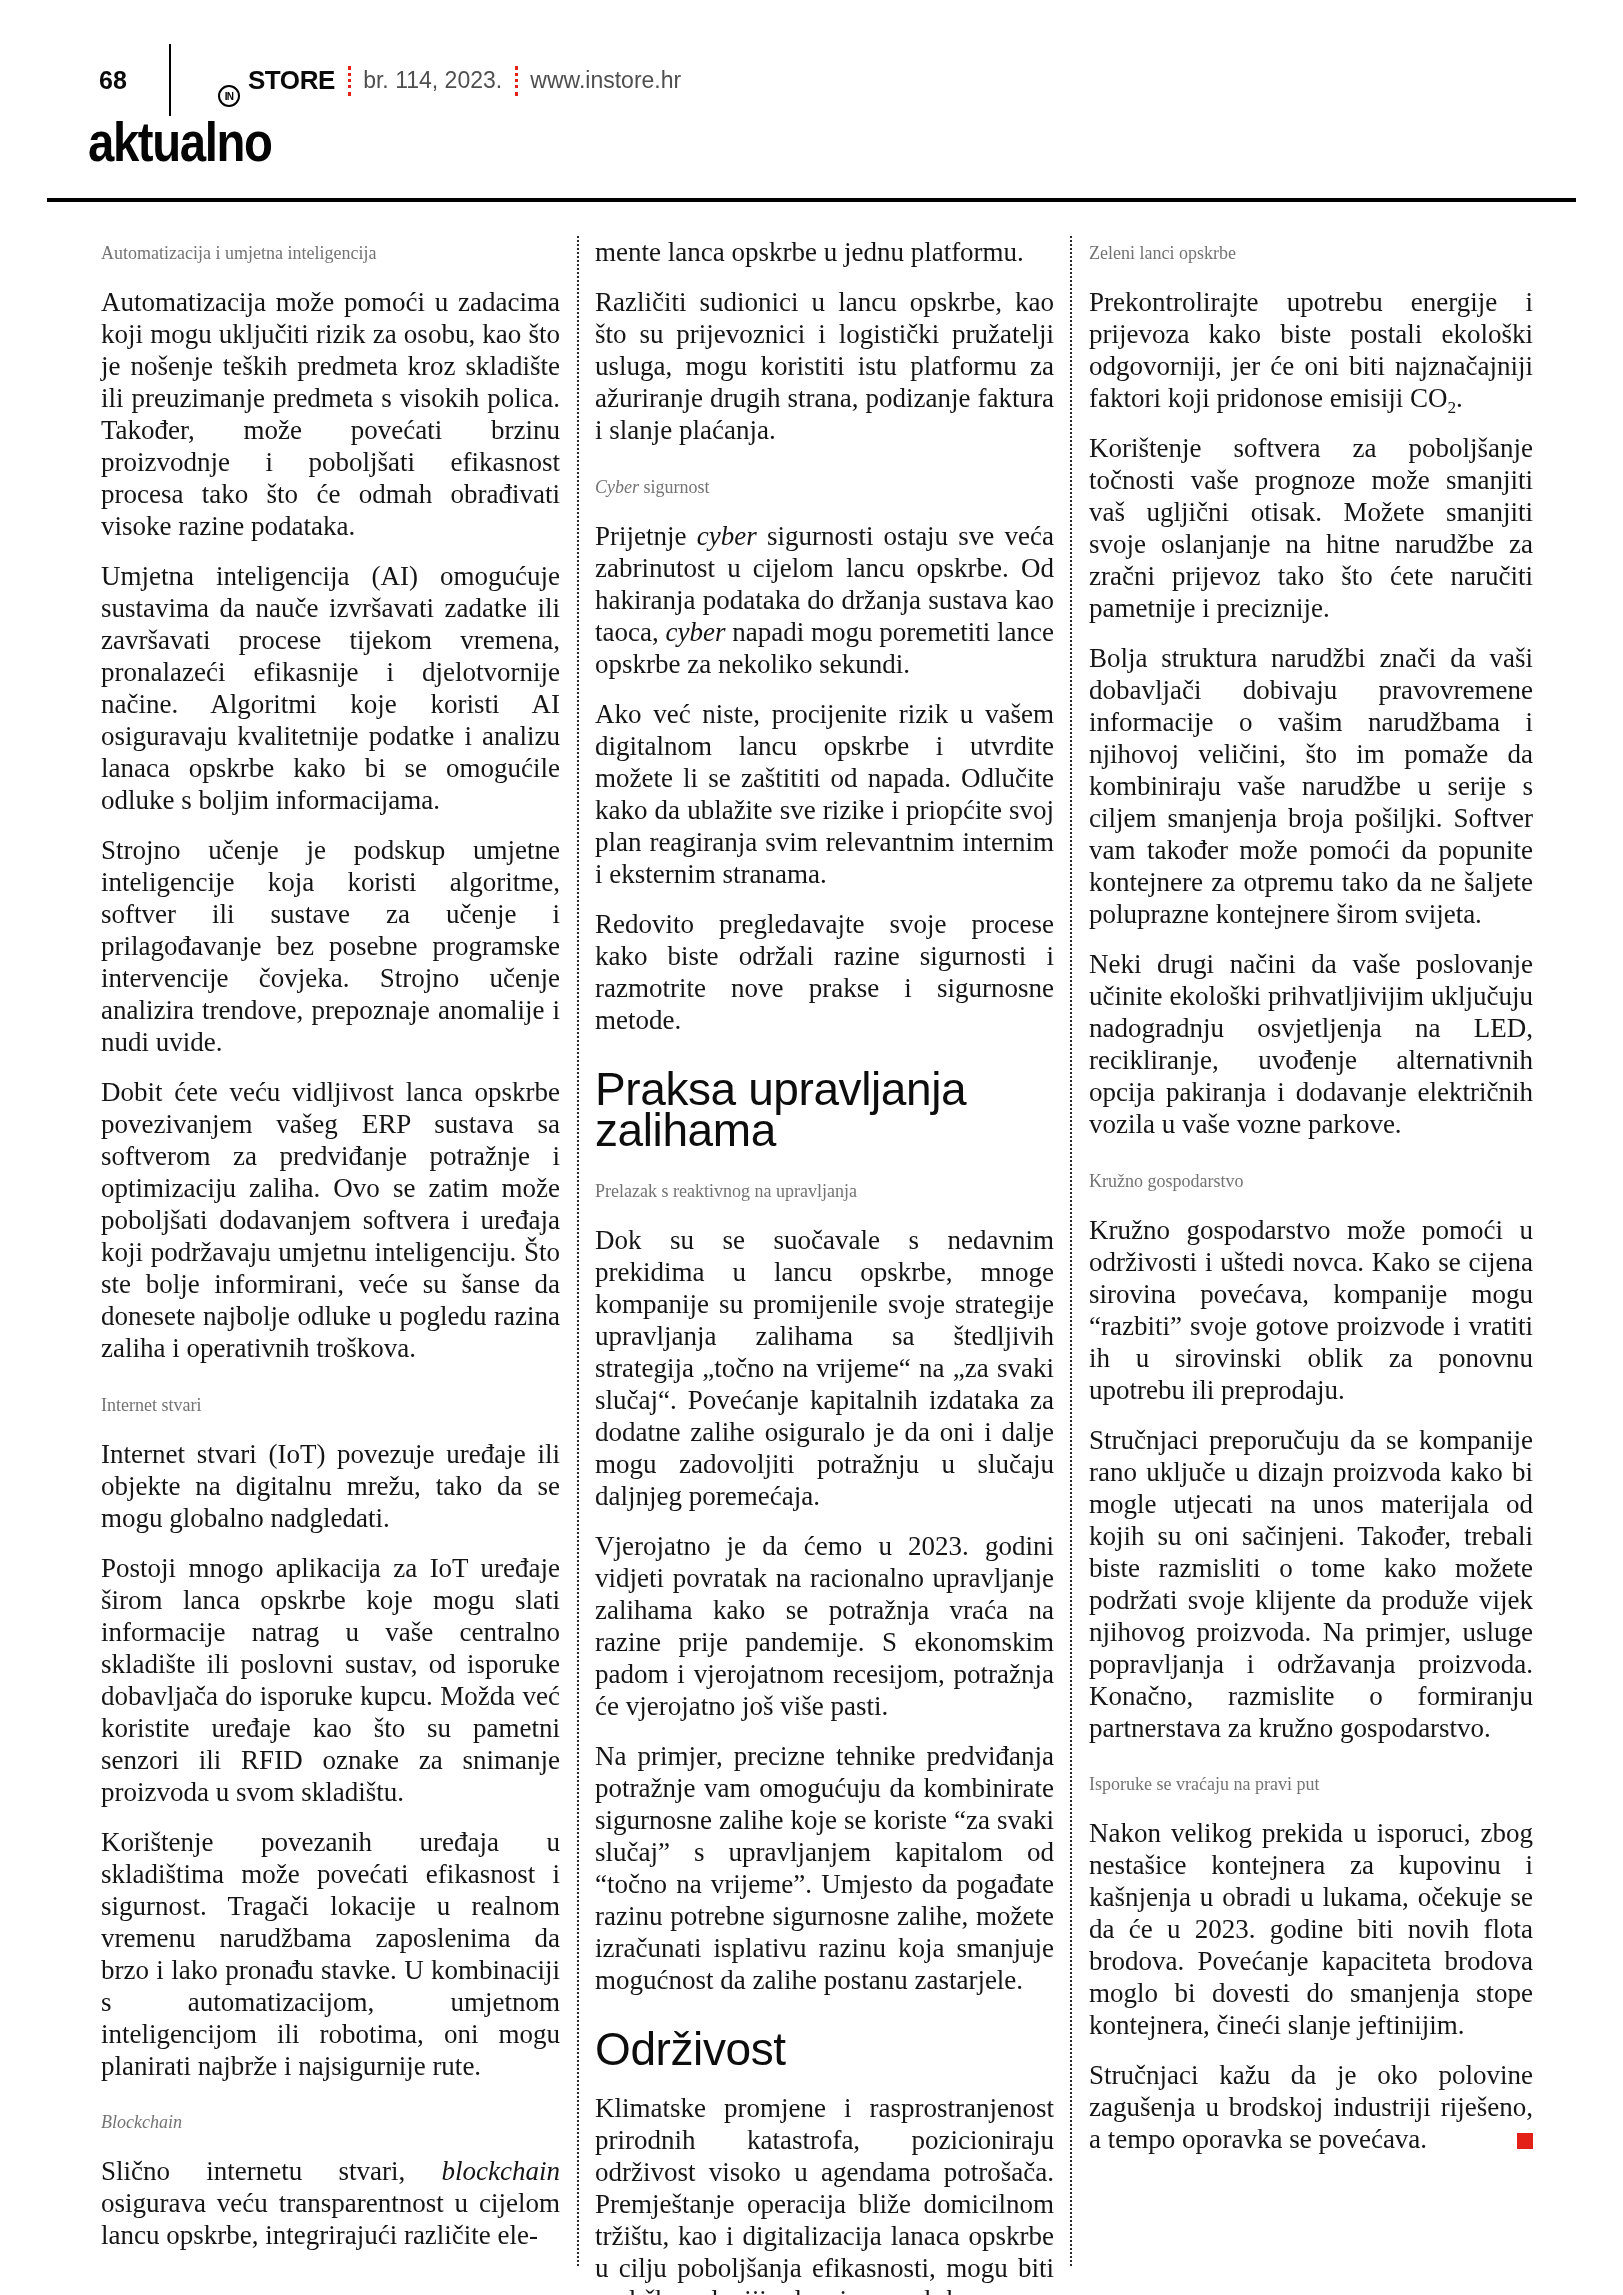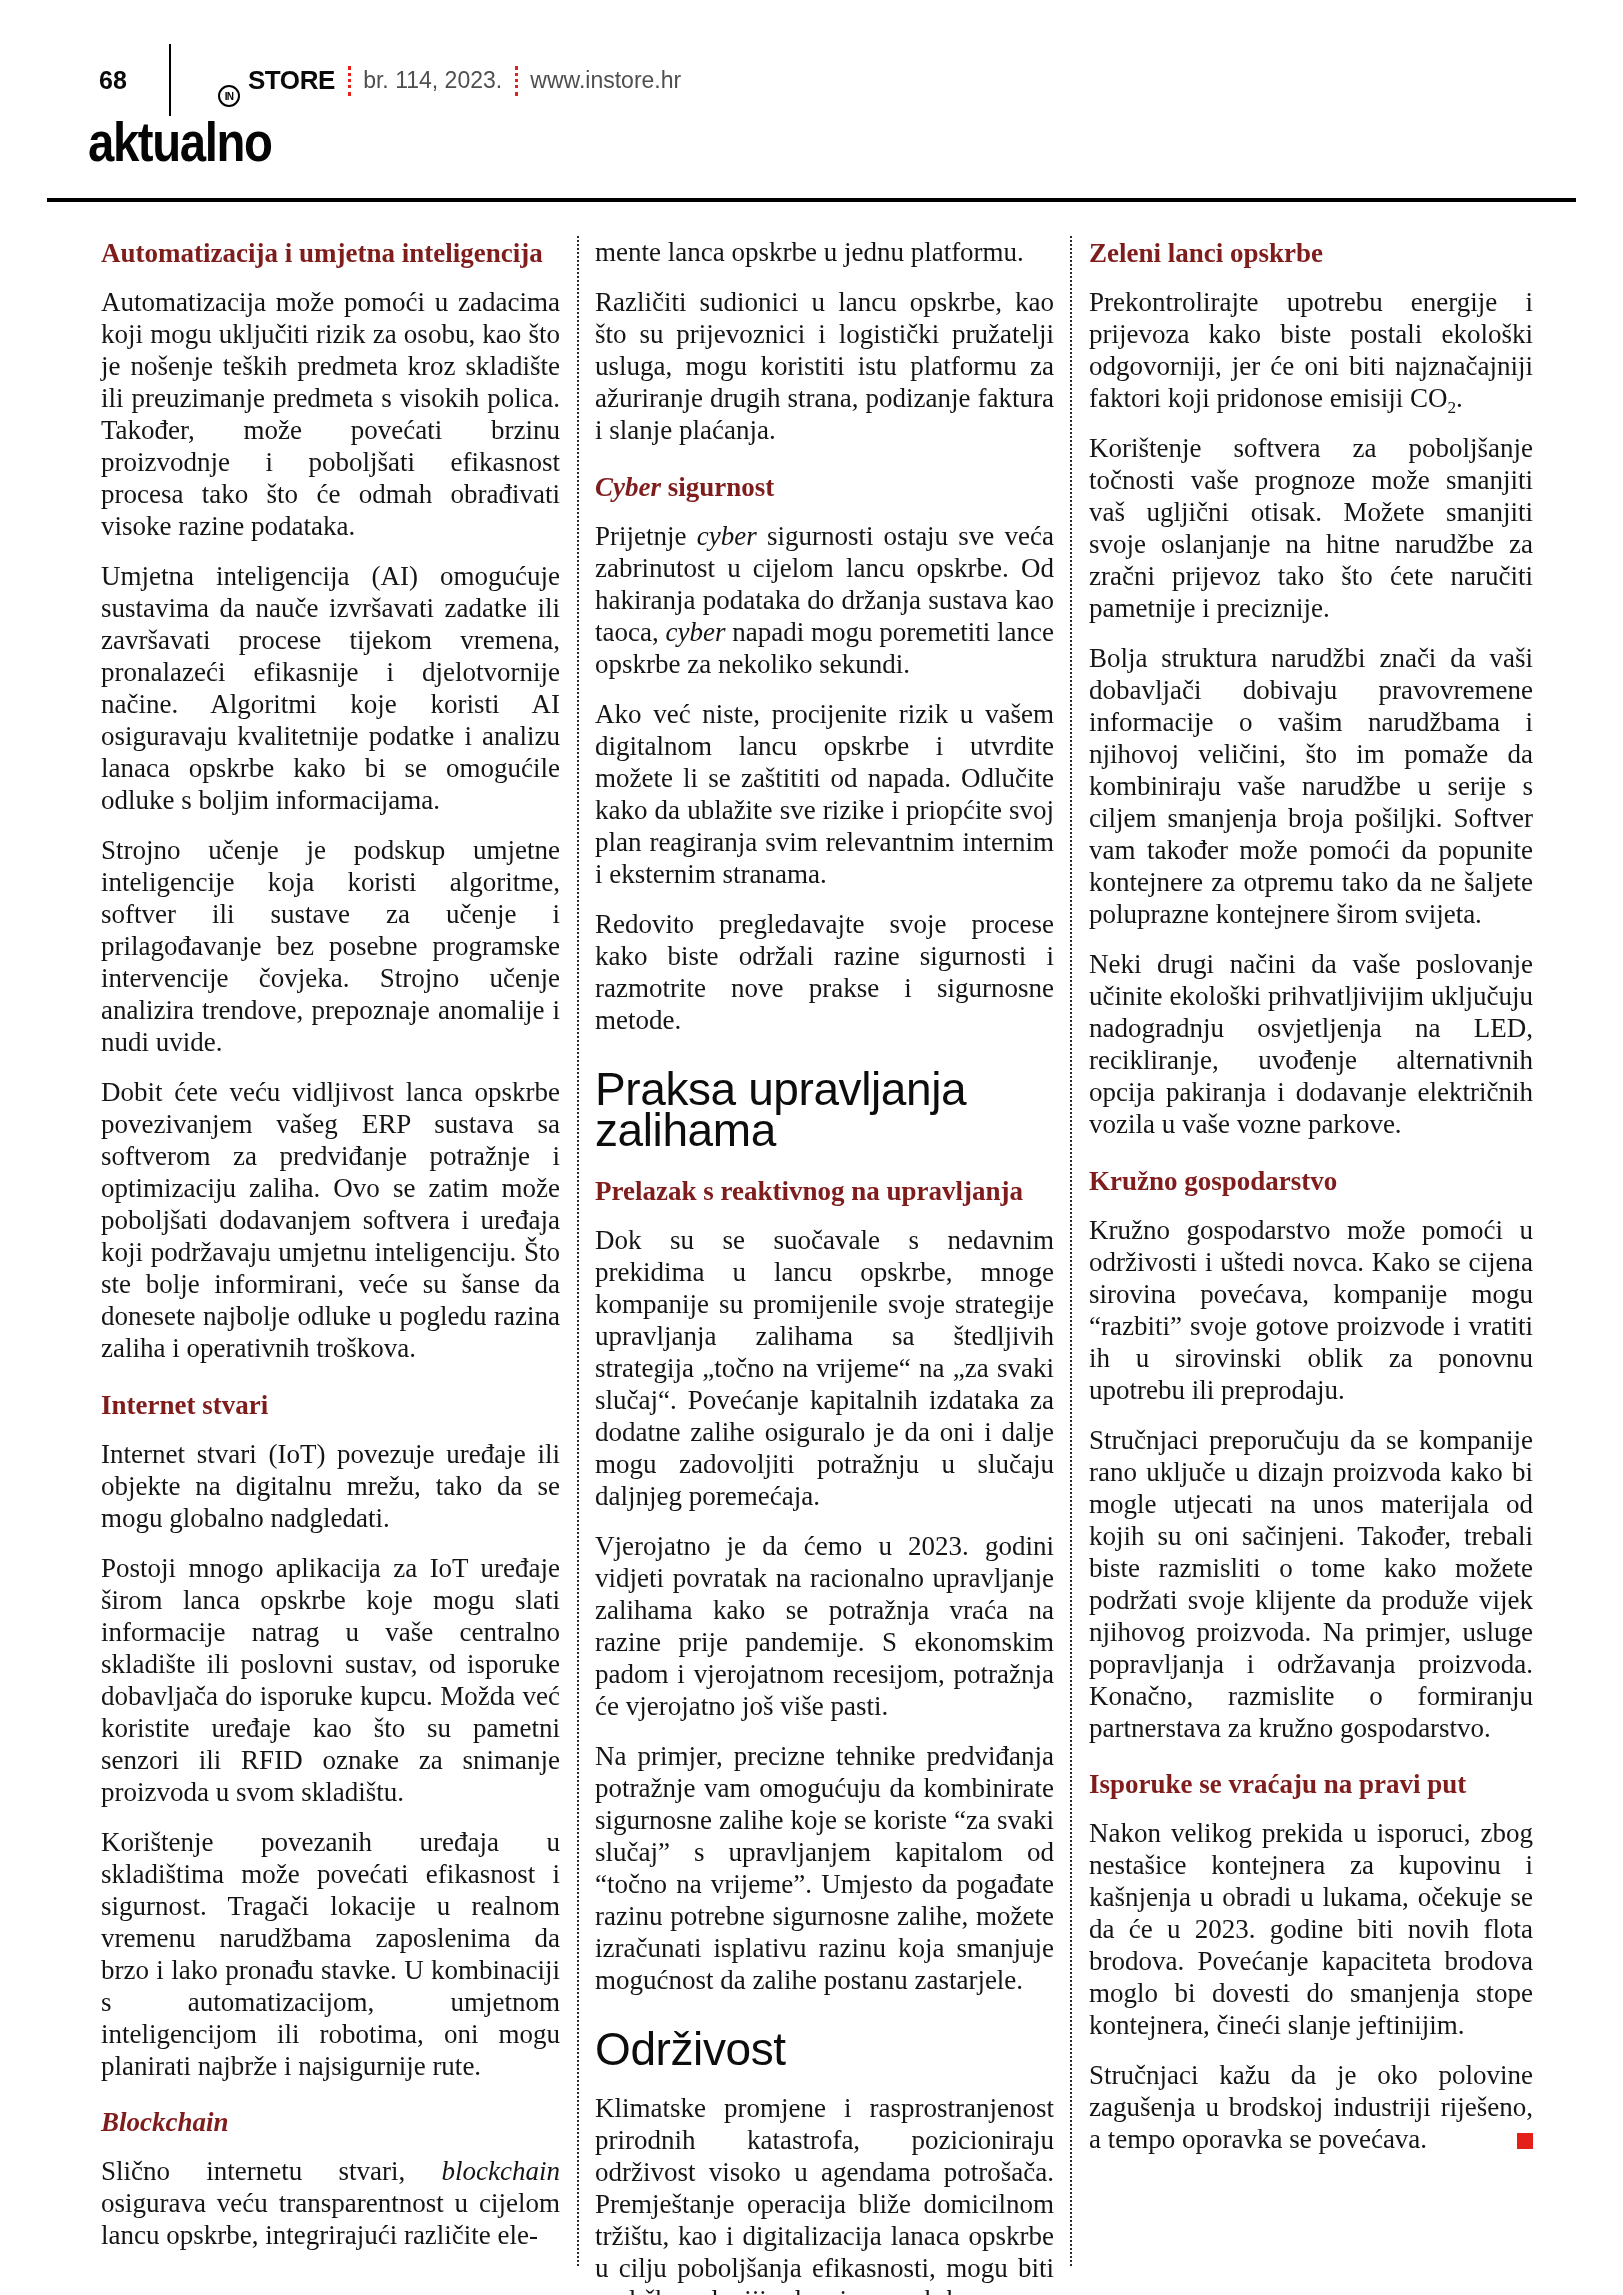--- a/index.html
+++ b/index.html
@@ -53,22 +53,22 @@
   .col:last-child{width:444px;margin-right:0;}
   .vrule{position:absolute;top:236px;height:2030px;width:0;border-left:2.4px dotted #2b2b2b;}
   .vrule-1{left:577px;}
   .vrule-2{left:1070px;}
   
   .p{
     font-size:27px;line-height:32px;text-align:justify;margin:0 0 18px 0;
     hyphens:auto;-webkit-hyphens:auto;
   }
   .h-serif{
-    font-family:"Liberation Serif",serif;font-weight:bold;font-size:27px;line-height:35px;
-    margin:23.6px 0 15px 0;color:#7f1d1d;
+    font-family:"Liberation Serif",serif;font-weight:normal;font-size:18px;line-height:35px;
+    margin:23.6px 0 15px 0;color:#737373;
   }
   .h-sans{
     font-family:"Liberation Sans",sans-serif;font-weight:normal;font-size:46px;line-height:41px;
     margin:33px 0 22px 0;color:#0d0d0d;letter-spacing:-0.4px;
   }
   .col > :first-child{margin-top:0;}
   em{font-style:italic;}
   sub{font-size:17.3px;line-height:0;}
   .end-mark{
     float:right;width:16.5px;height:16.5px;background:var(--accent,#e32119);

